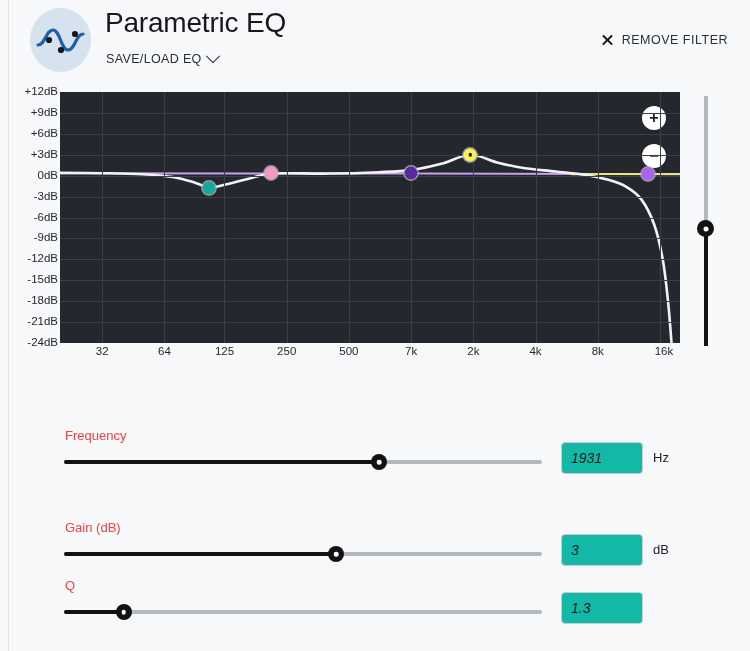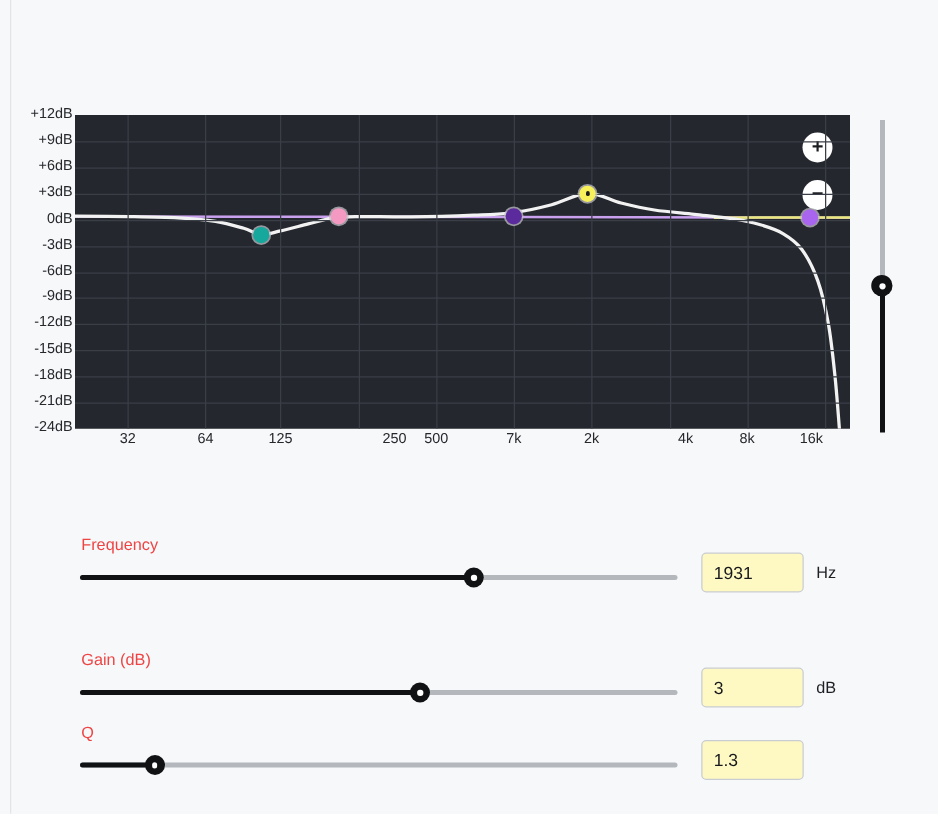--- a/index.html
+++ b/index.html
@@ -320,45 +320,68 @@
     left: 50%; top: 50%;
     width: 4.6px; height: 4.6px;
     border-radius: 50%;
     background: #ffffff;
     transform: translate(-50%,-50%);
   }
   .numbox {
     position: absolute;
     left: 552px; top: 14px;
     width: 82px; height: 32px;
-    background: #fef9c3;
+    background: #14b8a6;
     border: 1px solid #c9ccd1;
     border-radius: 4px;
     box-sizing: border-box;
     font-family: "Liberation Sans", sans-serif;
     font-size: 14px;
     color: #16181c;
     padding: 0 9px;
     outline: none;
+    font-style: italic;
   }
   .unit {
     position: absolute;
     left: 644px; top: 22px;
     font-size: 13px;
     color: #1d1f23;
     white-space: nowrap;
   }
 </style>
 </head>
 <body>
 
 <div id="root">
 
   <div class="left-rule"></div>
 
+  <div class="header">
+    <div class="app-icon">
+      <svg width="61" height="64" viewBox="0 0 61 64" xmlns="http://www.w3.org/2000/svg">
+        <path d="M8 37 C15 37, 16 22, 23 22 C30 22, 31 42, 38 42 C45 42, 46 26, 53 26" fill="none" stroke="#1f5fa8" stroke-width="3.2" stroke-linecap="round"></path>
+        <circle cx="19" cy="32" r="3.1" fill="#16181c"></circle>
+        <circle cx="31" cy="42" r="3.1" fill="#16181c"></circle>
+        <circle cx="45" cy="26" r="3.1" fill="#16181c"></circle>
+      </svg>
+    </div>
+
+    <div class="app-title">Parametric EQ</div>
+
+    <div class="saveload">
+      <span>SAVE/LOAD EQ</span>
+      <span class="chev"></span>
+    </div>
+
+    <div class="remove-filter">
+      <span class="x-icon"></span>
+      <span>REMOVE FILTER</span>
+    </div>
+  </div>
 
   <div class="graph-wrap">
 
     <div class="ylabels" id="ylabels">
         <div class="ylab" style="top: -2px;">+12dB</div>
         <div class="ylab" style="top: 18.9167px;">+9dB</div>
         <div class="ylab" style="top: 39.8333px;">+6dB</div>
         <div class="ylab" style="top: 60.75px;">+3dB</div>
         <div class="ylab" style="top: 81.6667px;">0dB</div>
         <div class="ylab" style="top: 102.583px;">-3dB</div>
@@ -405,27 +428,27 @@
         <div class="handle" style="left: 211.046px; top: 80.8778px; background: rgb(244, 154, 194);"></div>
         <div class="handle" style="left: 351.12px; top: 81.2264px; background: rgb(91, 42, 156);"></div>
         <div class="handle selected" style="left: 410.182px; top: 62.75px; background: rgb(247, 240, 90);"></div>
         <div class="handle" style="left: 587.987px; top: 81.575px; background: rgb(169, 100, 240);"></div>
       </div>
 
     <div class="xlabels" id="xlabels">
         <div class="xlab" style="left: 42.1848px;">32</div>
         <div class="xlab" style="left: 104.398px;">64</div>
         <div class="xlab" style="left: 164.482px;">125</div>
-        <div class="xlab" style="left: 226.695px; margin-left: 29px;">250</div>
+        <div class="xlab" style="left: 226.695px;">250</div>
         <div class="xlab" style="left: 288.908px;">500</div>
         <div class="xlab" style="left: 351.12px;">7k</div>
         <div class="xlab" style="left: 413.333px;">2k</div>
-        <div class="xlab" style="left: 475.546px; margin-left: 13px;">4k</div>
+        <div class="xlab" style="left: 475.546px;">4k</div>
         <div class="xlab" style="left: 537.759px;">8k</div>
-        <div class="xlab" style="left: 589px;">16k</div>
+        <div class="xlab" style="left: 604px;">16k</div>
       </div>
 
     <div class="vslider">
       <div class="vtrack-top"></div>
       <div class="vtrack-bot"></div>
       <div class="vthumb"></div>
     </div>
   </div>
 
 

